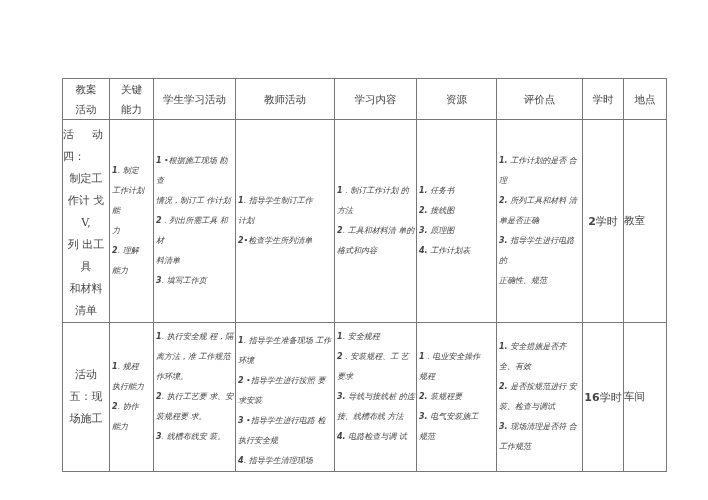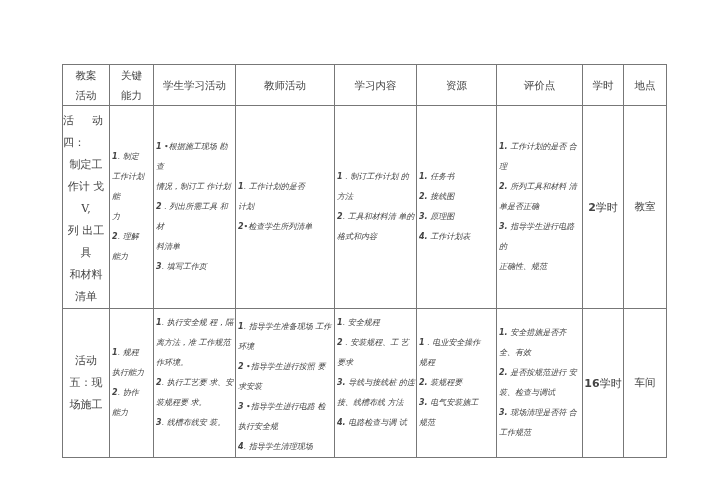--- a/index.html
+++ b/index.html
@@ -1,29 +1,29 @@
 <!DOCTYPE html>
 <html><head>
 <meta charset="utf-8">
 <style>
   html, body { margin:0; padding:0; background:#ffffff; }
   body { width:708px; height:500px; position:relative; overflow:hidden;
          font-family:"DejaVu Serif", "Liberation Serif", serif; color:#333; }
-  table.plan { position:absolute; left:62px; top:64px; border-collapse:collapse;
+  table.plan { position:absolute; left:62px; top:78px; border-collapse:collapse;
                table-layout:fixed; width:604px; }
   table.plan td, table.plan th { border:1px solid #777; padding:0; vertical-align:middle;
                font-weight:normal; color:#444; }
   th { font-size:10.5px; text-align:center; height:39px; line-height:20px; }
   tr.r1 td { height:154px; }
   tr.r2 td { height:138px; }
   .c-act { text-align:center; font-size:11px; line-height:22px; }
   .list { font-size:8px; line-height:20px; padding-left:2px !important; text-align:left;font-style:italic; }
   .num { font-family:"DejaVu Sans", "Liberation Sans", sans-serif; font-weight:bold; }
   .hours { text-align:center; font-size:11px; }
-  .place { text-align:center; font-size:10.5px; }
+  .place { font-size:10.5px; }
   .spread { display:flex; justify-content:space-between; padding-right:6px; }
   .indent { padding-left:8px; }
 </style>
 </head>
 <body>
 
 <table class="plan">
   <colgroup>
     <col style="width:47px">
       <col style="width:44px">
@@ -75,21 +75,21 @@
       <div><span class="num"></span><span>能力</span></div>
     </td>
     <td class="list">
       <div><span class="num">1</span><span> •根据施工现场 勘查</span></div>
       <div><span class="num"></span><span>情况，制订工 作计划</span></div>
       <div><span class="num">2</span><span> . 列出所需工具 和材</span></div>
       <div><span class="num"></span><span>料清单</span></div>
       <div><span class="num">3</span><span>. 填写工作页</span></div>
     </td>
     <td class="list">
-      <div><span class="num">1</span><span>. 工作计划的是否</span></div>
+      <div><span class="num">1</span><span>. 指导学生制订工作</span></div>
       <div><span class="num"></span><span>计划</span></div>
       <div><span class="num">2</span><span>•检查学生所列清单</span></div>
     </td>
     <td class="list">
       <div><span class="num">1</span><span> . 制订工作计划 的</span></div>
       <div><span class="num"></span><span>方法</span></div>
       <div><span class="num">2</span><span>. 工具和材料清 单的</span></div>
       <div><span class="num"></span><span>格式和内容</span></div>
     </td>
     <td class="list indent">

